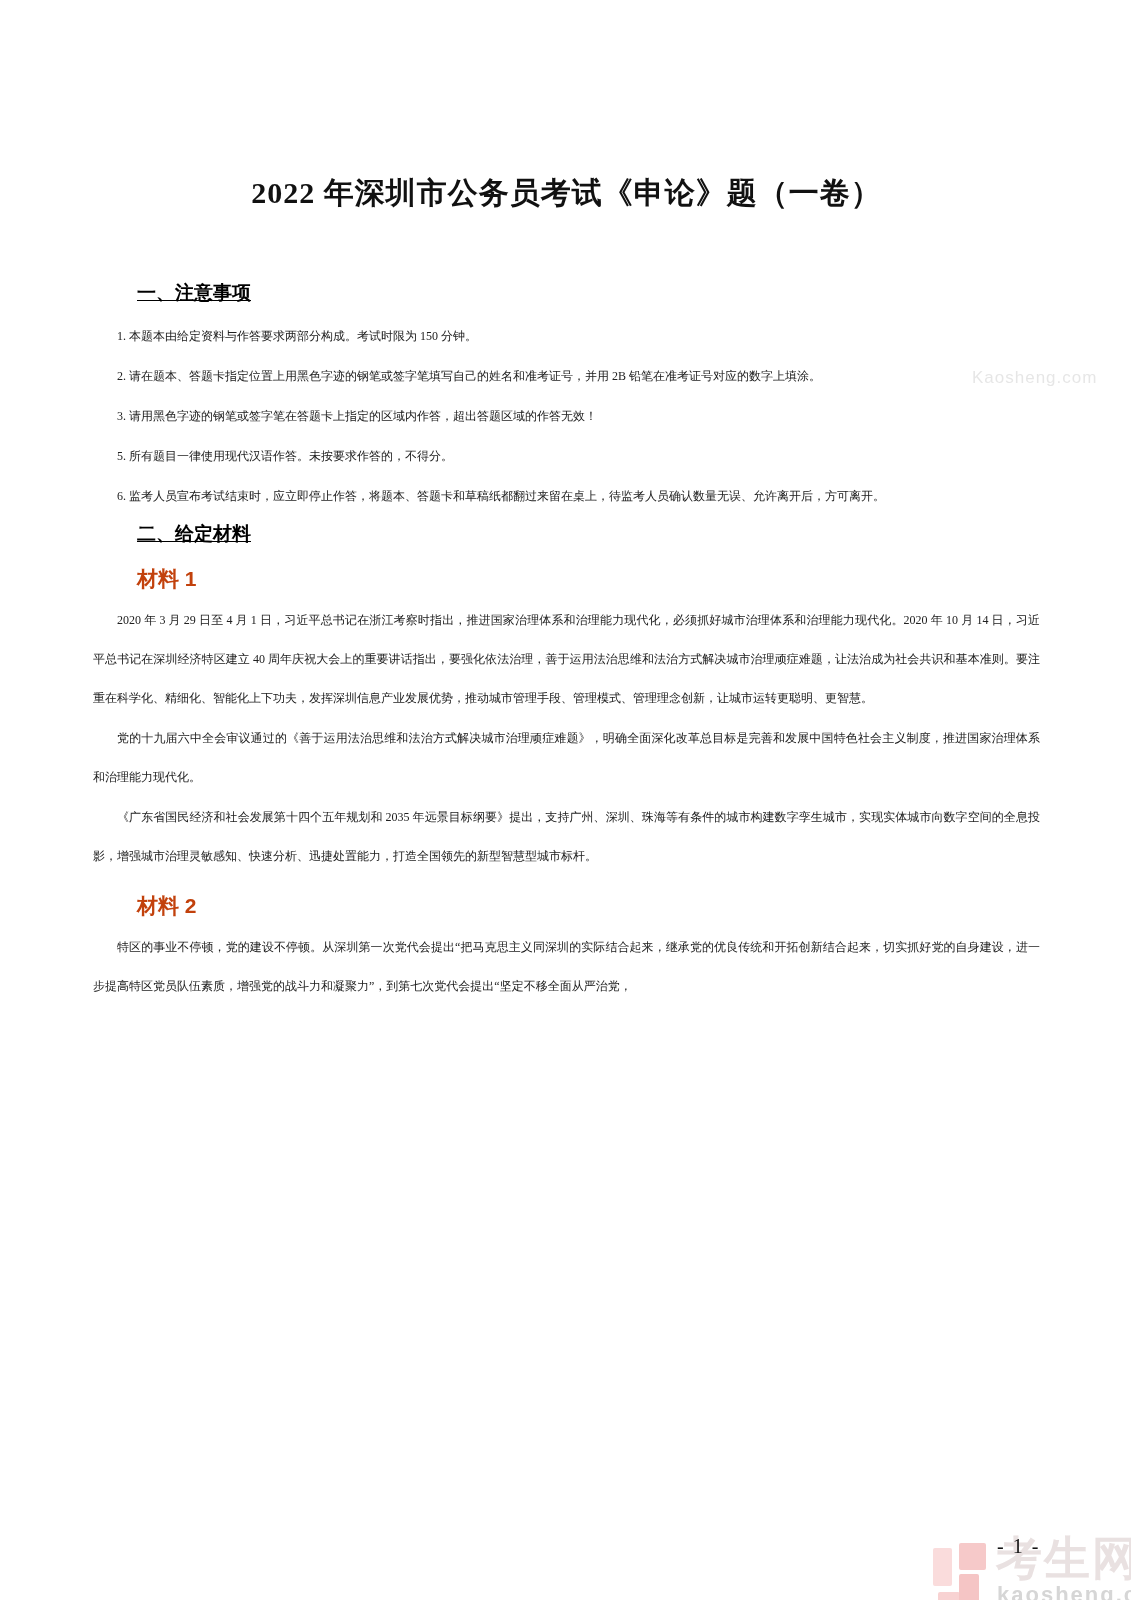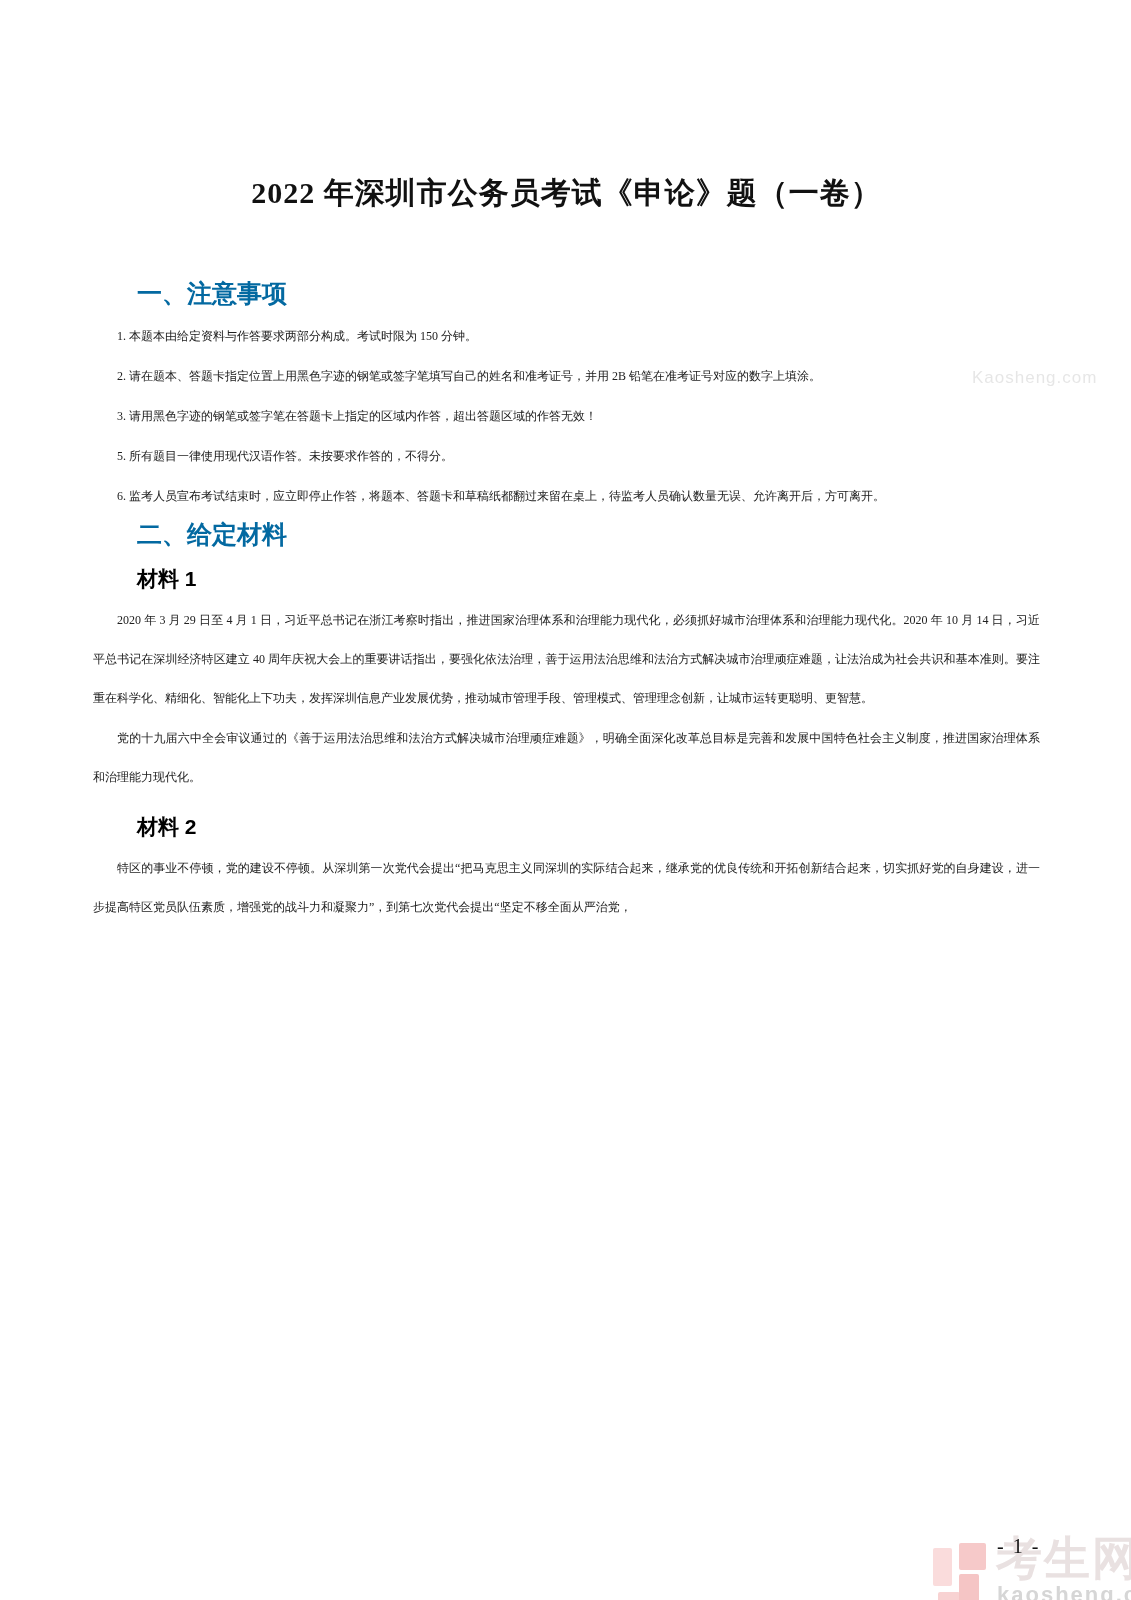--- a/index.html
+++ b/index.html
@@ -26,36 +26,37 @@
     font-size: 30px;
     line-height: 46px;
     font-weight: bold;
     color: #111111;
     letter-spacing: 1px;
     font-family: "Liberation Serif", "DejaVu Serif", serif;
   }
   .sec-heading {
     margin: 62px 0 8px 0;
     padding-left: 44px;
-    font-size: 25px;
+    font-size: 19px;
     line-height: 30px;
     font-weight: bold;
-    color: #0369a1;
+    color: #000000;
     font-family: "Liberation Sans", "DejaVu Sans", sans-serif;
+    text-decoration: underline;
   }
   .sec-heading.materials {
     margin-top: 3px;
   }
   .mat-label {
     margin: 16px 0 8px 0;
     padding-left: 44px;
     font-size: 21px;
     line-height: 28px;
     font-weight: bold;
-    color: #000000;
+    color: #c2410c;
     font-family: "Liberation Sans", "DejaVu Sans", sans-serif;
   }
   .body-par {
     margin: 1px 0;
     font-size: 12px;
     line-height: 39px;
     text-indent: 2em;
     text-align: justify;
     color: #202020;
   }
@@ -146,20 +147,21 @@
       <p class="body-par notice-par">5. 所有题目一律使用现代汉语作答。未按要求作答的，不得分。</p>
       <p class="body-par notice-par">6. 监考人员宣布考试结束时，应立即停止作答，将题本、答题卡和草稿纸都翻过来留在桌上，待监考人员确认数量无误、允许离开后，方可离开。</p>
     </section>
 
     <section>
       <h2 class="sec-heading materials">二、给定材料</h2>
 
       <h3 class="mat-label">材料 1</h3>
       <p class="body-par">2020 年 3 月 29 日至 4 月 1 日，习近平总书记在浙江考察时指出，推进国家治理体系和治理能力现代化，必须抓好城市治理体系和治理能力现代化。2020 年 10 月 14 日，习近平总书记在深圳经济特区建立 40 周年庆祝大会上的重要讲话指出，要强化依法治理，善于运用法治思维和法治方式解决城市治理顽症难题，让法治成为社会共识和基本准则。要注重在科学化、精细化、智能化上下功夫，发挥深圳信息产业发展优势，推动城市管理手段、管理模式、管理理念创新，让城市运转更聪明、更智慧。</p>
       <p class="body-par">党的十九届六中全会审议通过的《善于运用法治思维和法治方式解决城市治理顽症难题》，明确全面深化改革总目标是完善和发展中国特色社会主义制度，推进国家治理体系和治理能力现代化。</p>
+      <p class="body-par">《广东省国民经济和社会发展第十四个五年规划和 2035 年远景目标纲要》提出，支持广州、深圳、珠海等有条件的城市构建数字孪生城市，实现实体城市向数字空间的全息投影，增强城市治理灵敏感知、快速分析、迅捷处置能力，打造全国领先的新型智慧型城市标杆。</p>
 
       <h3 class="mat-label">材料 2</h3>
       <p class="body-par">特区的事业不停顿，党的建设不停顿。从深圳第一次党代会提出“把马克思主义同深圳的实际结合起来，继承党的优良传统和开拓创新结合起来，切实抓好党的自身建设，进一步提高特区党员队伍素质，增强党的战斗力和凝聚力”，到第七次党代会提出“坚定不移全面从严治党，</p>
     </section>
 
   </div>
 
   <div class="mid-watermark">Kaosheng.com</div>
 
   <div class="footer-wm">

